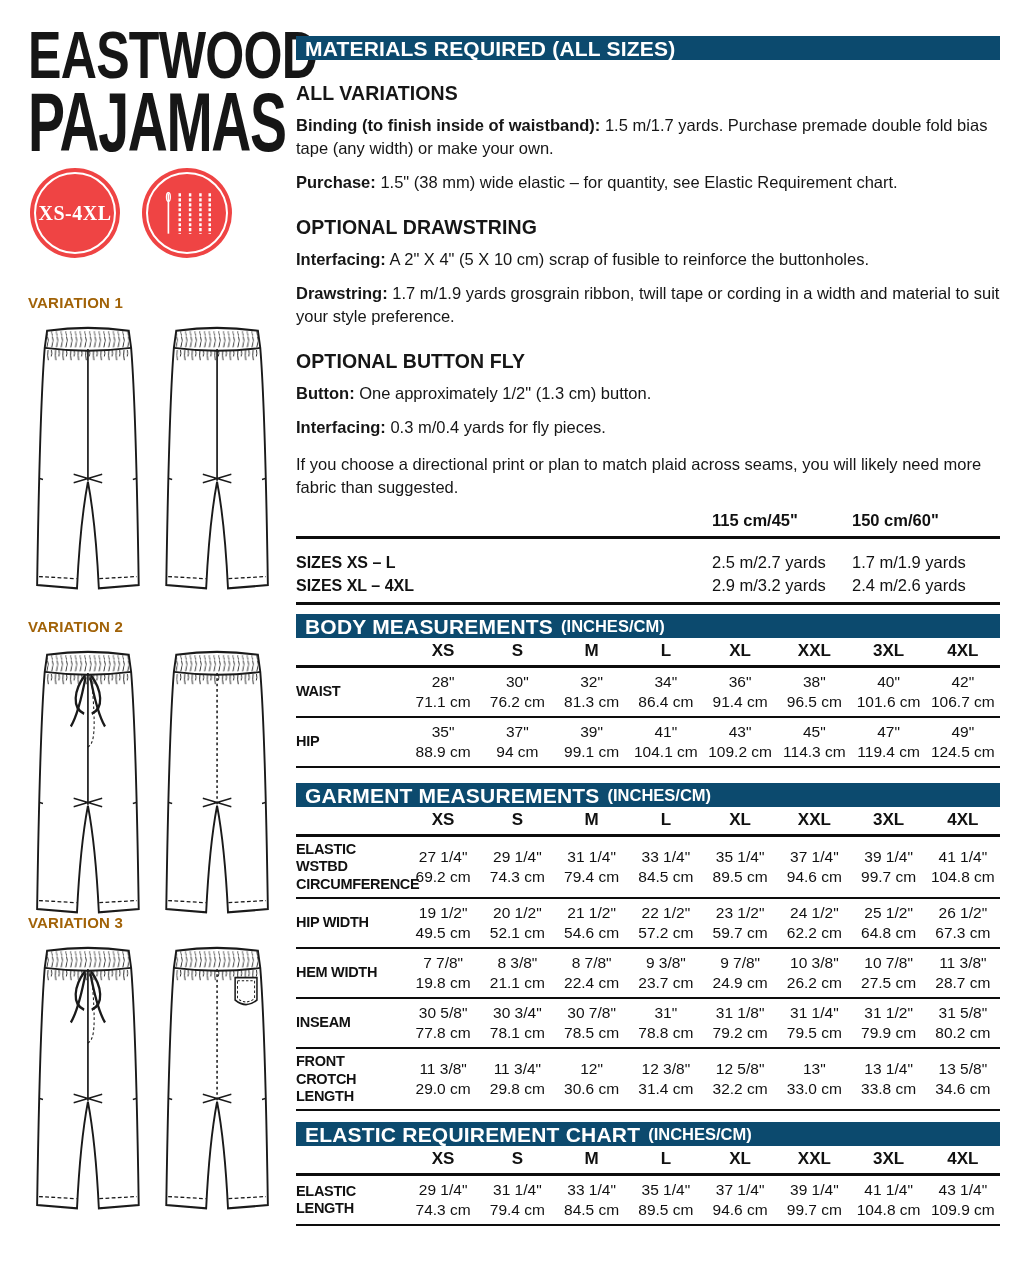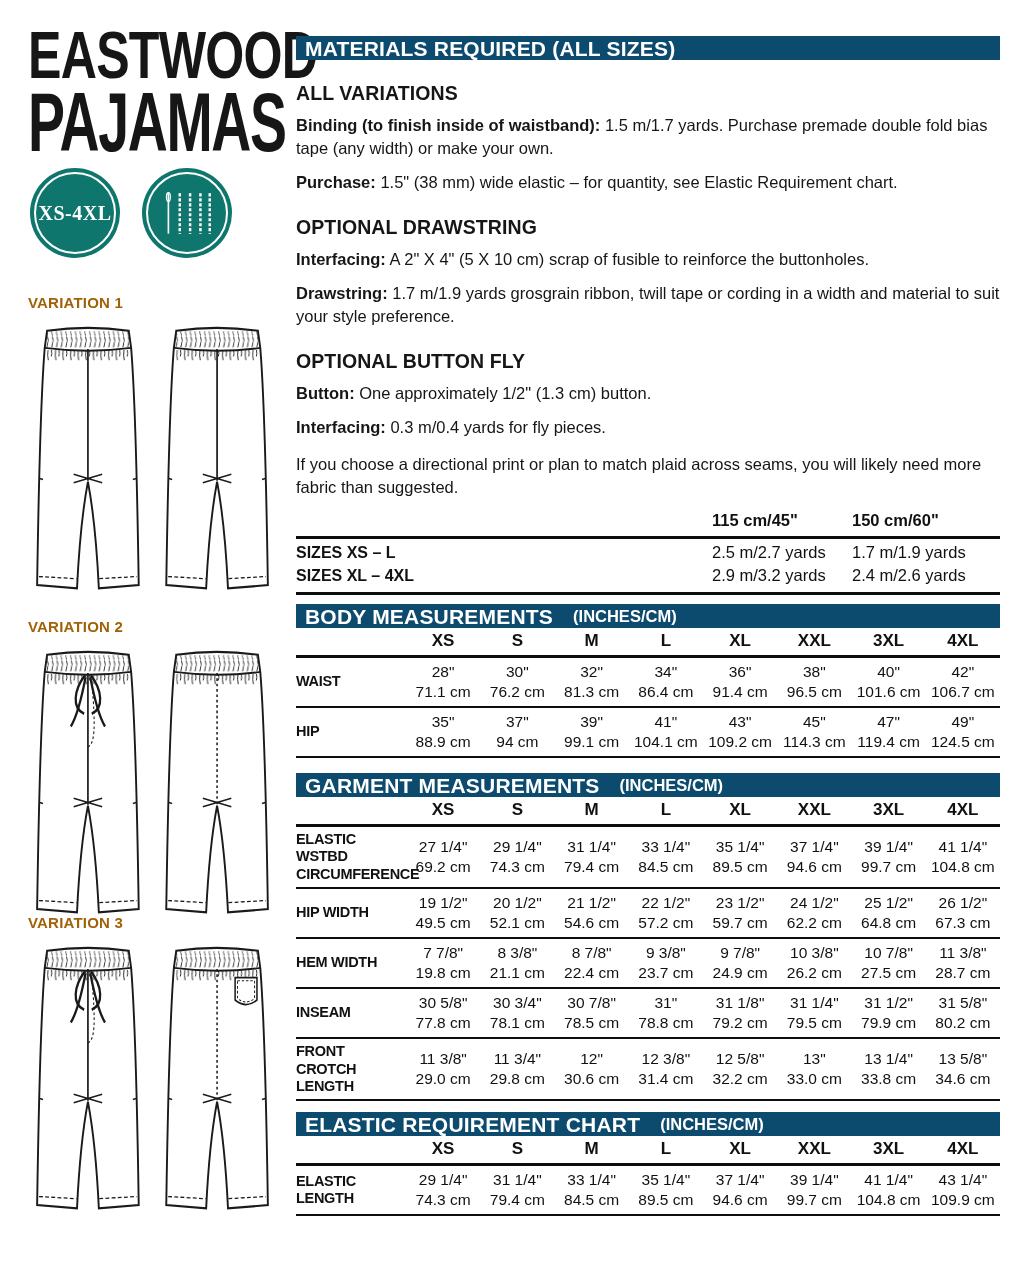--- a/index.html
+++ b/index.html
@@ -7,44 +7,44 @@
   .page{position:relative;width:1024px;height:1280px;background:#fff;overflow:hidden;}
 
   
   .left-col{position:absolute;left:28px;top:22px;width:260px;}
   .brand{position:relative;height:128px;}
   .brand-l1{display:block;font-size:66px;font-weight:bold;letter-spacing:-1px;line-height:1;
             transform:scaleX(0.76);transform-origin:left top;white-space:nowrap;color:#161616;}
   .brand-l2{display:block;font-size:84px;font-weight:bold;letter-spacing:-2px;line-height:0.82;
             transform:scaleX(0.66);transform-origin:left top;white-space:nowrap;color:#161616;}
   .badges{position:absolute;left:2px;top:146px;display:flex;gap:22px;}
-  .badge{position:relative;width:90px;height:90px;border-radius:50%;background:#0f766e;
+  .badge{position:relative;width:90px;height:90px;border-radius:50%;background:#ef4444;
          display:flex;align-items:center;justify-content:center;}
   .badge::after{content:"";position:absolute;inset:4px;border:2.5px solid #fff;border-radius:50%;}
   .badge-text{color:#fff;font-family:"Liberation Serif", serif;font-weight:bold;font-size:20px;letter-spacing:0.5px;}
   .variation{position:absolute;left:0;width:260px;}
   .var-label{font-weight:bold;font-size:15px;letter-spacing:0.2px;color:#a16207;}
   .var-art{margin-top:8px;margin-left:2px;}
 
   
   .right-col{position:absolute;left:296px;top:36px;width:704px;}
   .bar{background:#0c4a6e;color:#fff;height:24px;display:flex;align-items:center;padding-left:9px;box-sizing:border-box;}
   .bar-title{font-weight:bold;font-size:21px;letter-spacing:0.2px;line-height:1;}
-  .bar-sub{font-weight:bold;font-size:16.5px;margin-left:20px;line-height:1;text-align:center;}
+  .bar-sub{font-weight:bold;font-size:16.5px;margin-left:8px;line-height:1;text-align:center;}
   h3.sec{font-size:19.5px;font-weight:bold;letter-spacing:0.1px;margin:22px 0 9px 0;color:#161616;}
   p.mat{font-size:16.5px;line-height:23px;margin:0 0 11px 0;color:#161616;}
   p.mat b{font-weight:bold;}
   p.note{font-size:16.5px;line-height:23px;margin:14px 0 0 0;color:#161616;}
 
   
   .ftable{margin-top:12px;}
   .frow{display:grid;grid-template-columns:1fr 140px 148px;align-items:end;}
   .fhead{font-weight:bold;font-size:16.5px;padding-bottom:6px;}
   .frule-thick{border-bottom:3.5px solid #0d0d0d;}
-  .fbody{padding-top:2px;padding-bottom:5px;border-bottom:3px solid #0d0d0d;}
+  .fbody{padding-top:12px;padding-bottom:5px;border-bottom:3px solid #0d0d0d;}
   .flabel{font-weight:bold;font-size:16px;line-height:23px;}
   .fval{font-size:16.5px;line-height:23px;}
 
   
   .mtable{width:704px;}
   .mrow{display:grid;grid-template-columns:110px repeat(8,1fr);align-items:center;}
   .mhead{border-bottom:3px solid #0d0d0d;}
   .mhead .hcell{font-weight:bold;font-size:17px;text-align:center;padding:3px 0 4px 0;}
   .mdata{border-bottom:2.5px solid #0d0d0d;}
   .rlabel{font-weight:bold;font-size:14.5px;letter-spacing:-0.3px;line-height:1.2;white-space:pre-line;padding:4px 0;}

